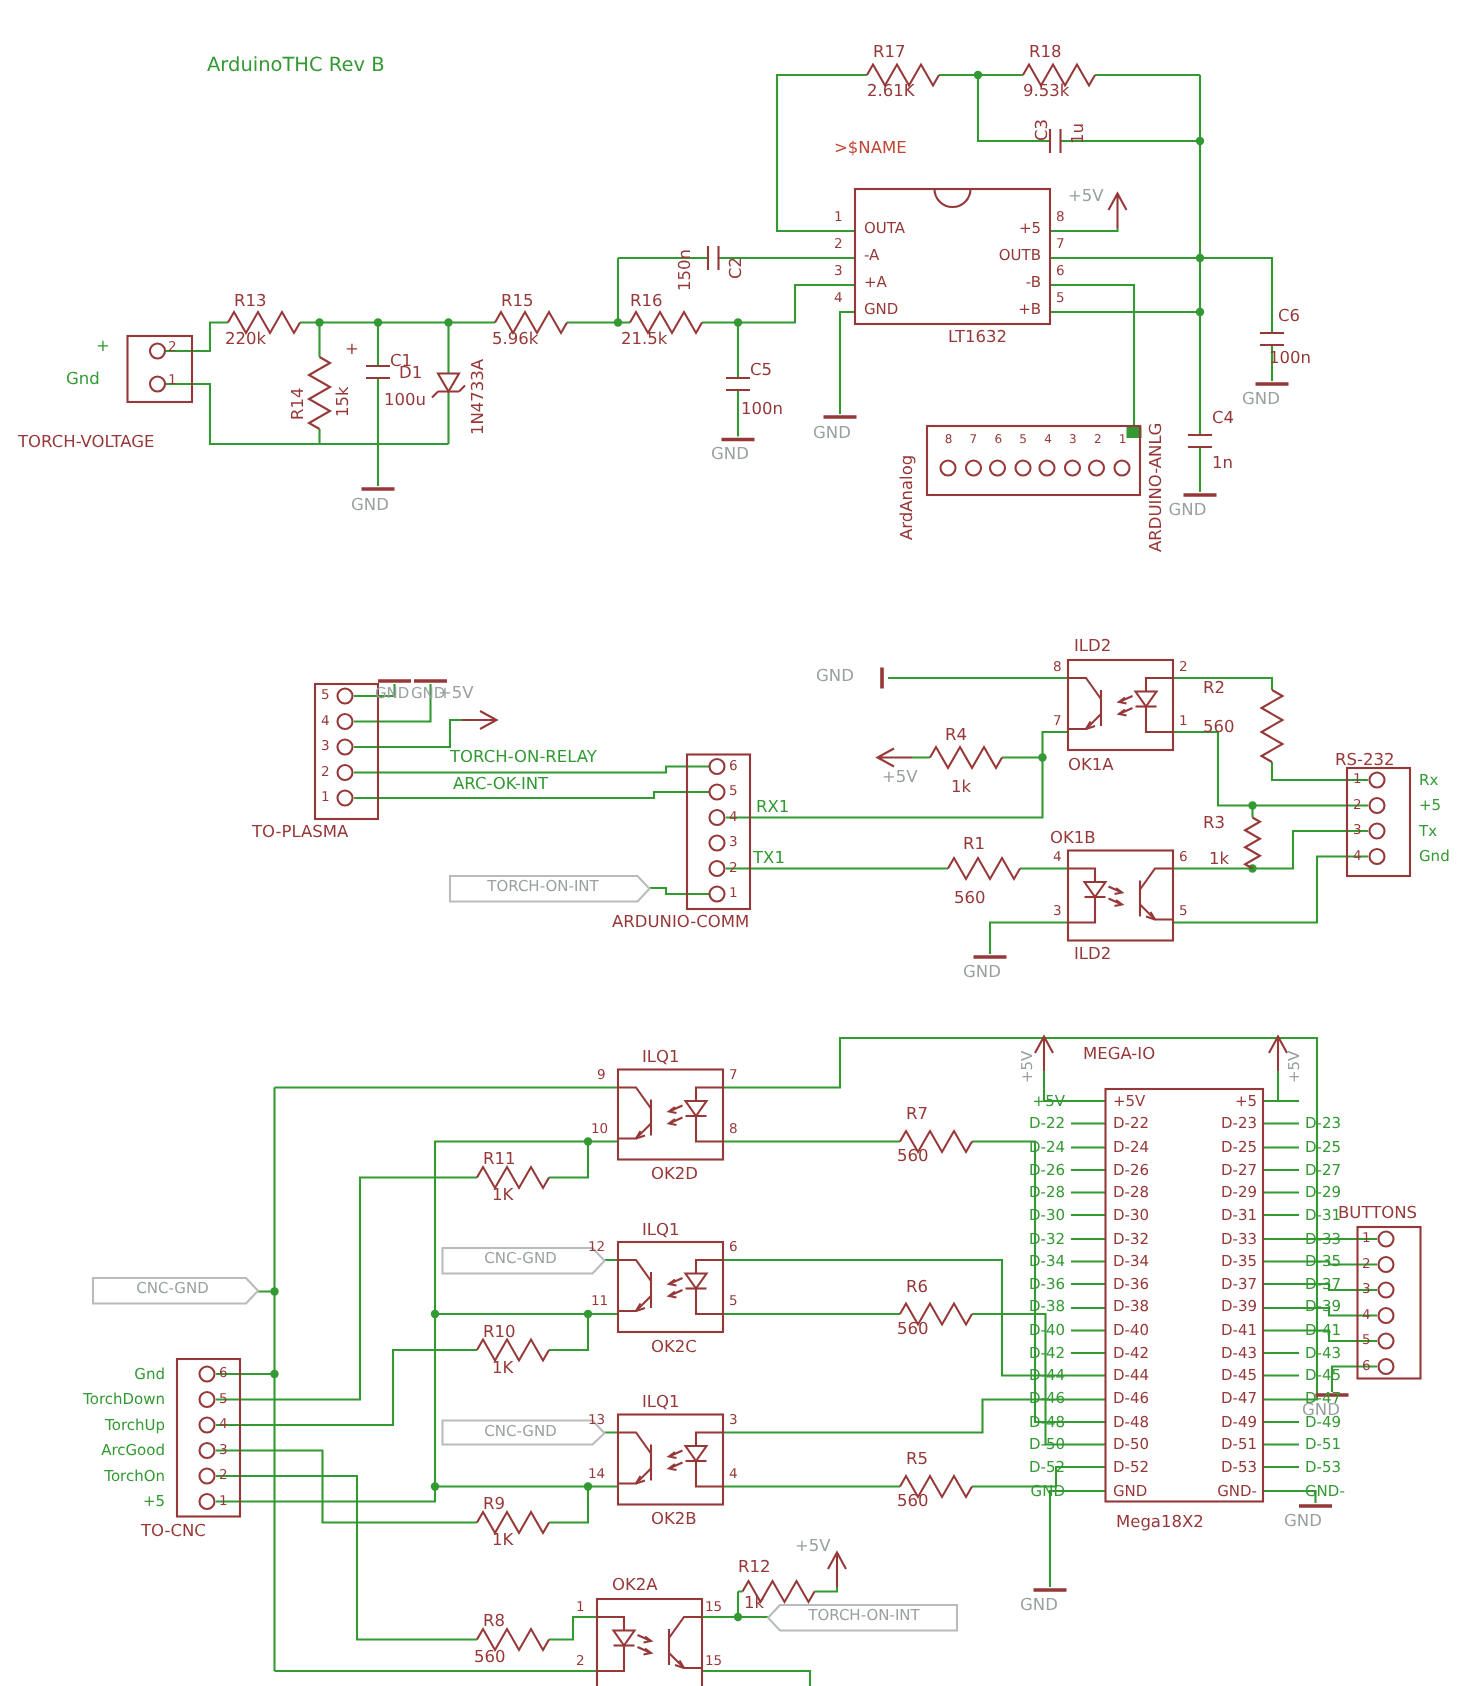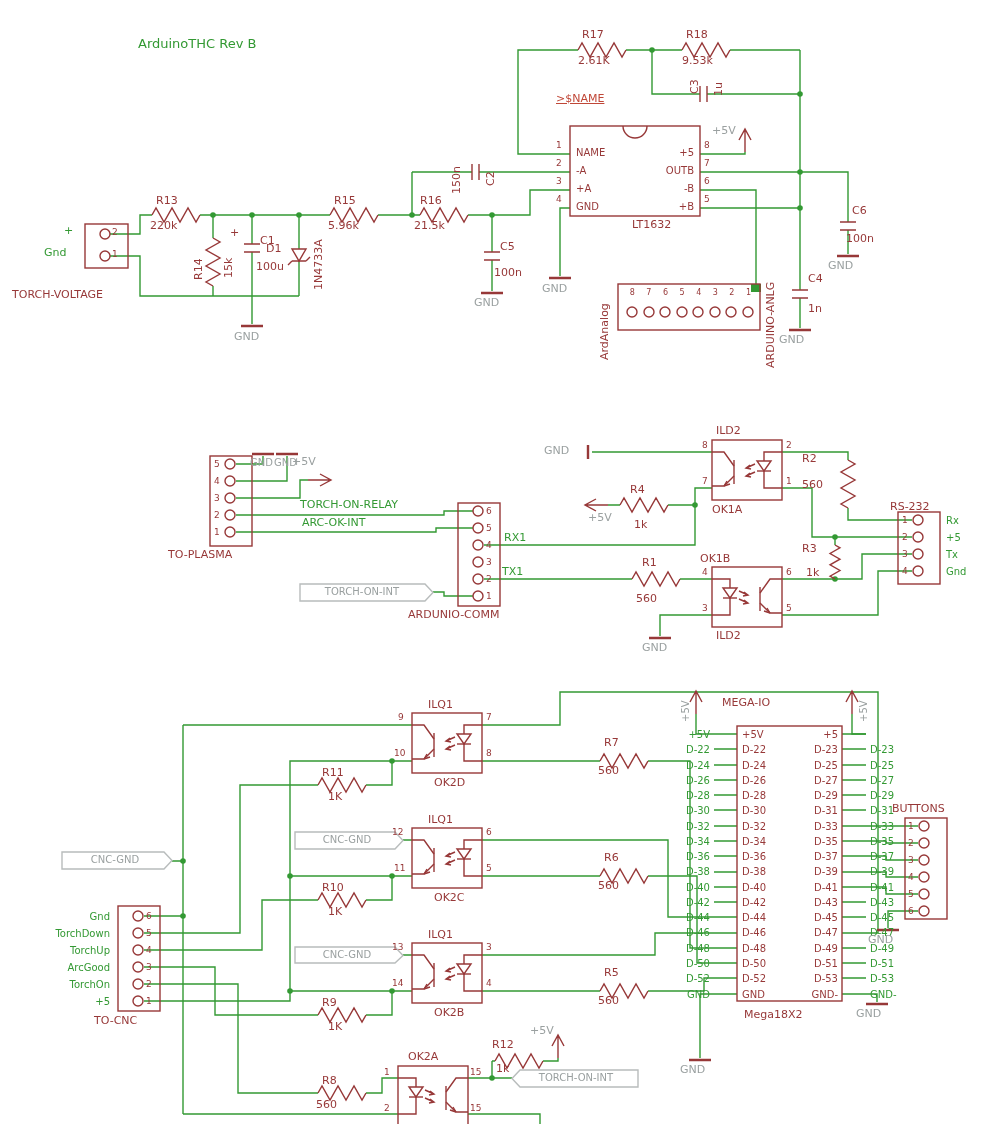--- a/index.html
+++ b/index.html
@@ -6,21 +6,21 @@
   body{margin:0;background:#fff;}
   #wrap{position:relative;width:982px;height:1124px;background:#fff;font-family:"DejaVu Sans",sans-serif;overflow:hidden;margin-top:28px;}
   #cv{position:absolute;left:0;top:0;}
   .w{stroke:var(--green);fill:none;stroke-width:1.4;}
   .rp{stroke:var(--red);fill:none;stroke-width:1.4;}
   .rb{stroke:var(--red);fill:none;stroke-width:2.4;}
   .dot{fill:var(--green);stroke:none;}
   .pad{fill:var(--green);stroke:none;}
   .flg{stroke:var(--flagb);fill:#fff;stroke-width:1.4;}
   .t{position:absolute;white-space:nowrap;font-size:11px;line-height:13px;}
-  .grn{color:var(--green);} .red{color:var(--red);} .gry{color:var(--gray);} .tag{color:var(--tagred);text-decoration:underline;} .s9{font-size:9px;line-height:10px;}
+  .grn{color:var(--green);} .red{color:var(--red);} .gry{color:var(--gray);} .tag{color:var(--tagred);} .s9{font-size:9px;line-height:10px;}
   .s10{font-size:10px;line-height:12px;} .s13{font-size:13px;line-height:15px;}
   .rot{transform:rotate(-90deg);transform-origin:0 0;}
   .tr{text-align:right;} .tc{text-align:center;}
   .col{position:absolute;}
   .col>div{height:17px;line-height:17px;font-size:9px;}
   .colN>div{height:17px;line-height:17px;font-size:10px;}
   .megacol>div{height:15.28px;line-height:15.28px;font-size:10px;}
   .row{position:absolute;display:flex;}
   .row>div{width:16.6px;text-align:center;font-size:8px;line-height:9px;}
 </style>
@@ -188,21 +188,21 @@
 <div class="t grn s13" style="left:138px;top:8px">ArduinoTHC Rev B</div>
 
 <div class="t red" style="left:582px;top:0px">R17</div>
 <div class="t red" style="left:578px;top:26px">2.61K</div>
 <div class="t red" style="left:686px;top:0px">R18</div>
 <div class="t red" style="left:682px;top:26px">9.53k</div>
 <div class="t red rot" style="left:688px;top:66px;width:26px">C3</div>
 <div class="t red rot" style="left:712px;top:68px;width:22px">1u</div>
 <div class="t tag" style="left:556px;top:64px">&gt;$NAME</div>
 <div class="t gry" style="left:712px;top:96px">+5V</div>
-<div class="t red s10" style="left:576px;top:119px">NAME</div>
+<div class="t red s10" style="left:576px;top:119px">OUTA</div>
 <div class="t red s10" style="left:576px;top:137px">-A</div>
 <div class="t red s10" style="left:576px;top:155px">+A</div>
 <div class="t red s10" style="left:576px;top:173px">GND</div>
 <div class="t red s10 tr" style="left:634px;top:119px;width:60px">+5</div>
 <div class="t red s10 tr" style="left:634px;top:137px;width:60px">OUTB</div>
 <div class="t red s10 tr" style="left:634px;top:155px;width:60px">-B</div>
 <div class="t red s10 tr" style="left:634px;top:173px;width:60px">+B</div>
 <div class="t red s9" style="left:556px;top:112px">1</div>
 <div class="t red s9" style="left:556px;top:130px">2</div>
 <div class="t red s9" style="left:556px;top:148px">3</div>

